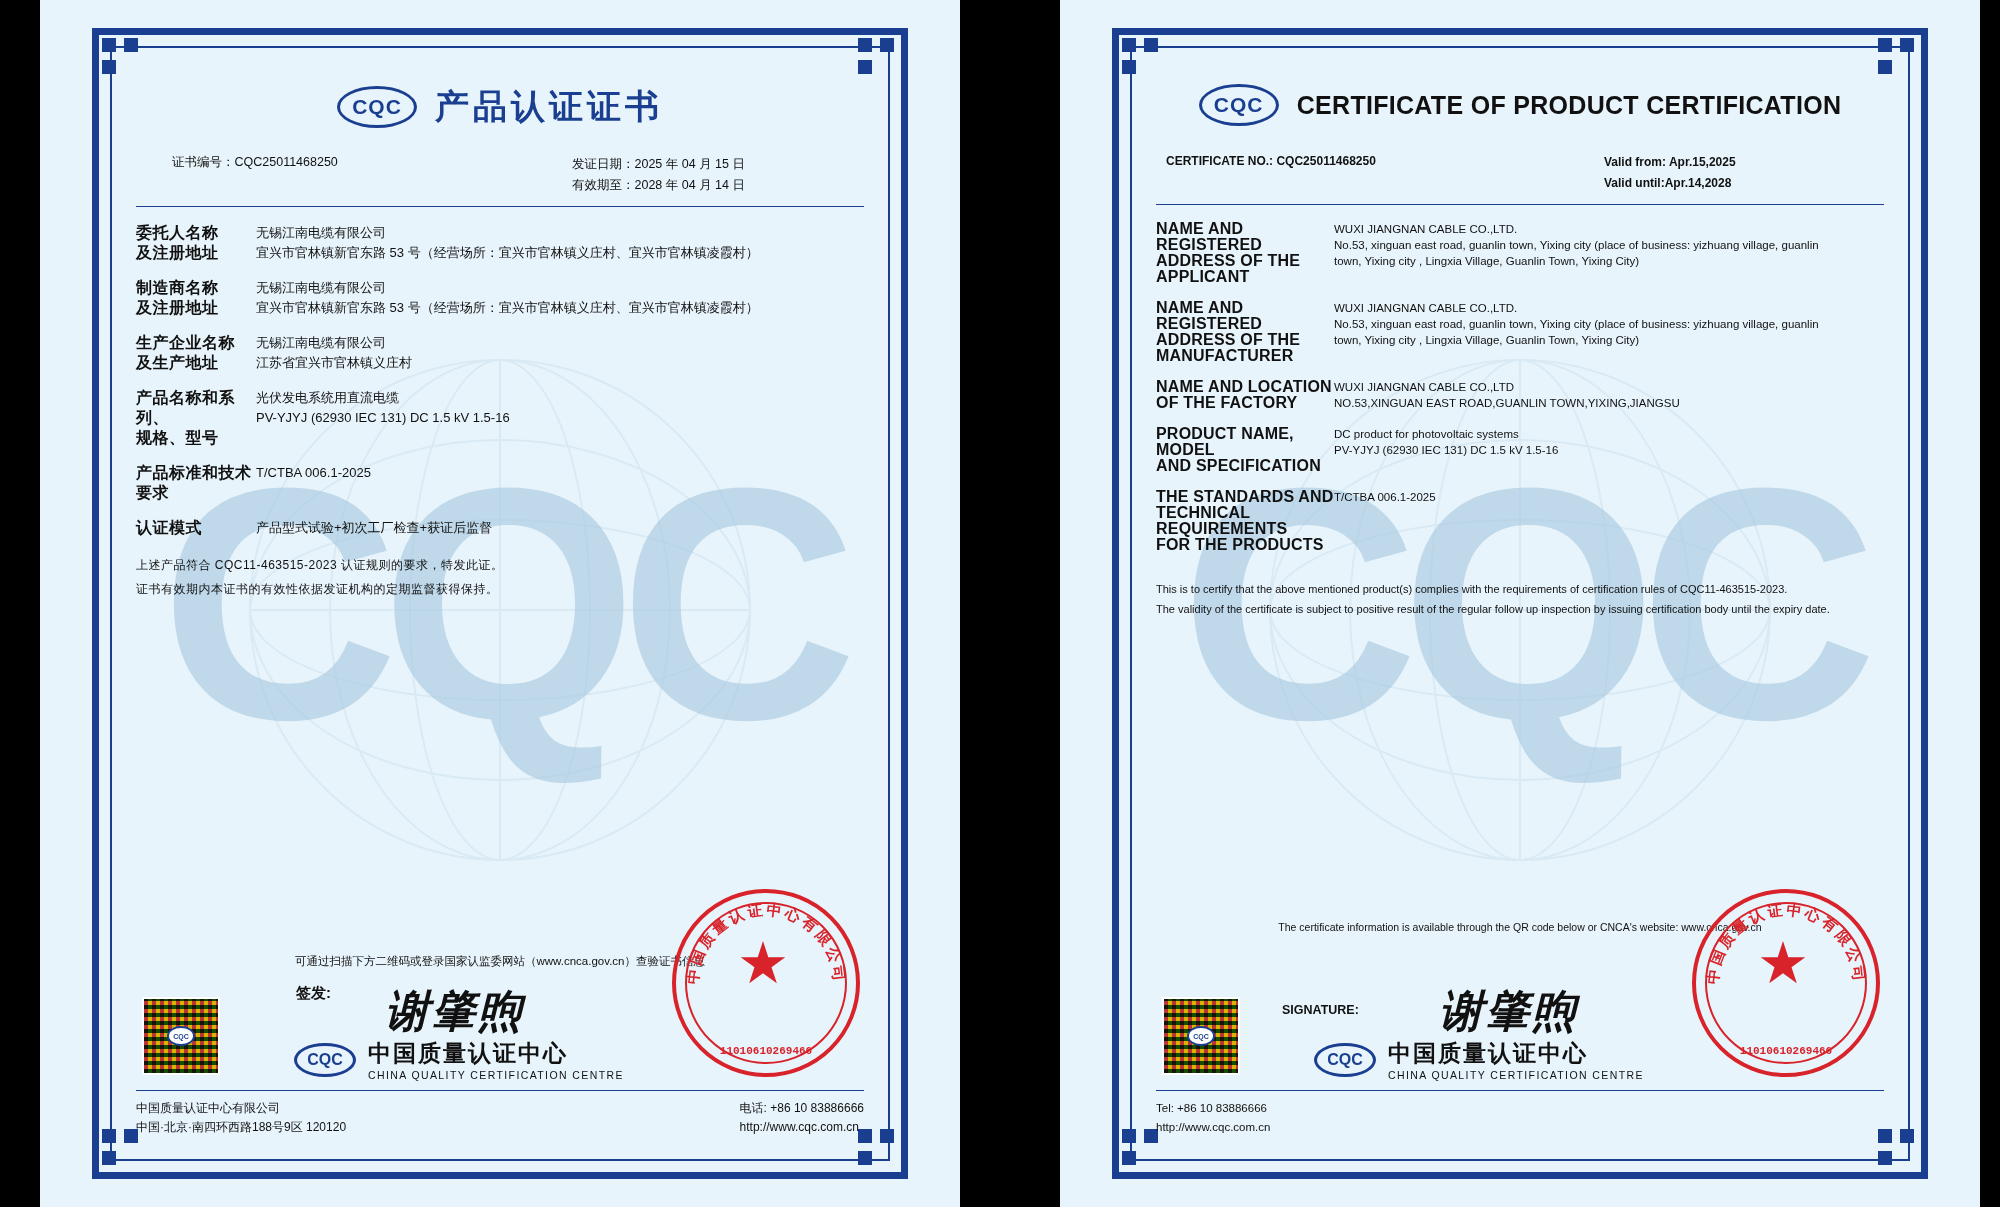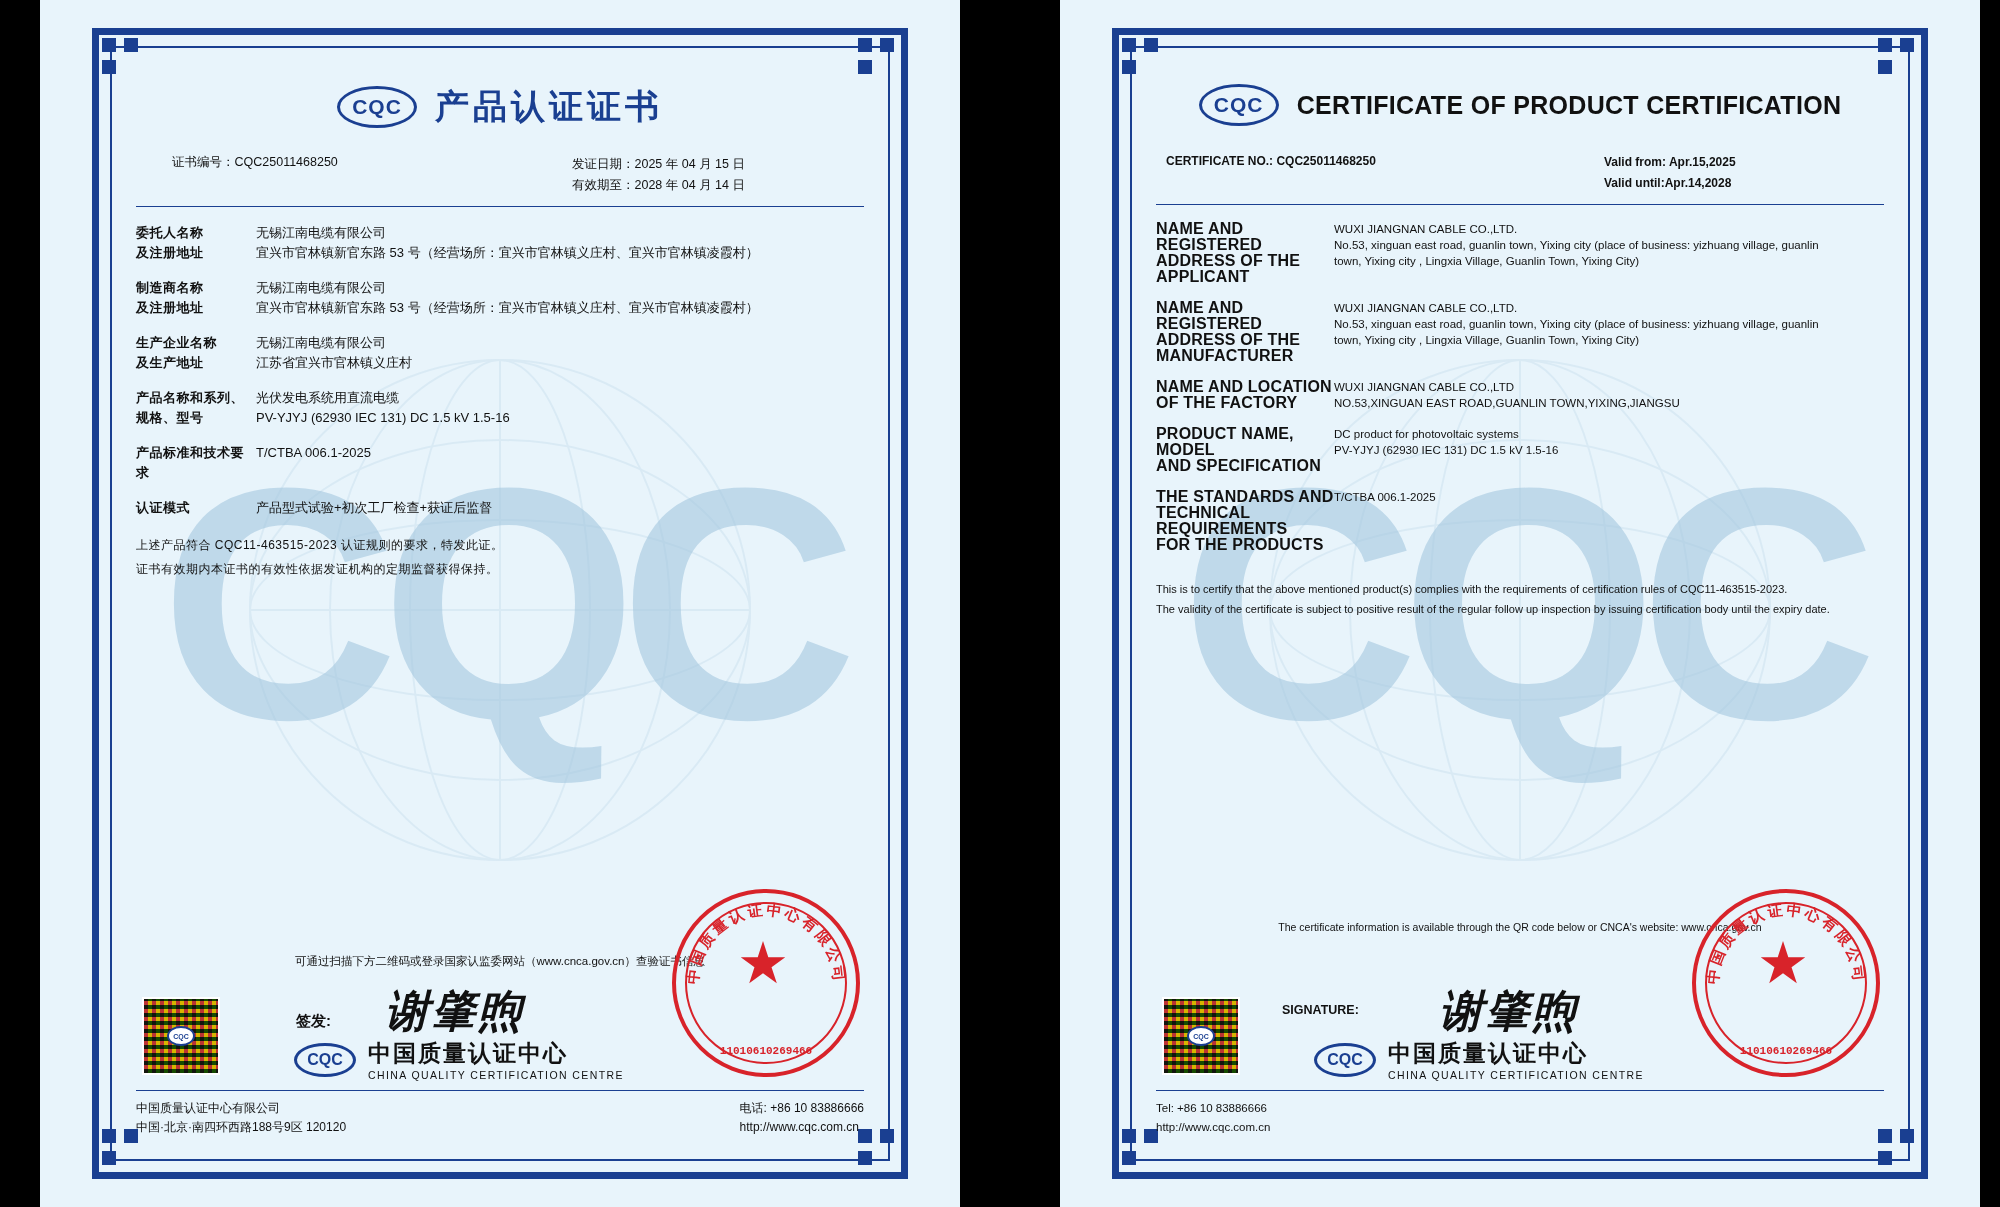--- a/index.html
+++ b/index.html
@@ -66,42 +66,42 @@
 
   .meta-en{margin-top:26px;font-size:12px;color:#111;position:relative;height:46px;}
   .meta-en .no{position:absolute;left:10px;top:2px;font-weight:bold;}
   .meta-en .dates{position:absolute;left:448px;top:0;line-height:21px;font-weight:bold;}
 
   hr.sep{border:none;border-top:1.5px solid #1a3f91;margin:6px 0 0 0;}
 
   
   .fields{margin-top:16px;}
   .row{display:flex;margin-bottom:15px;}
-  .row .lab{width:120px;flex:0 0 120px;font-size:13px;font-weight:bold;color:#111;line-height:20px;letter-spacing:.5px;}
+  .row .lab{width:120px;flex:0 0 120px;font-size:16px;font-weight:bold;color:#111;line-height:20px;letter-spacing:.5px;}
   .row .val{font-size:13px;color:#111;line-height:20px;}
   .row.en .lab{width:178px;flex:0 0 178px;font-size:16px;line-height:16px;letter-spacing:.2px;}
   .row.en .val{font-size:11.5px;line-height:16px;}
 
   .note-cn{margin-top:14px;font-size:12px;color:#111;line-height:24px;letter-spacing:.5px;}
   .note-en{margin-top:26px;font-size:11px;color:#111;line-height:20px;}
 
   .qrnote{position:absolute;left:0;right:0;bottom:176px;text-align:center;font-size:11.5px;color:#111;}
   .qrnote.en{bottom:212px;font-size:10.5px;}
 
   
   .sigrow{position:absolute;left:0;right:0;bottom:64px;height:130px;}
   .qr{position:absolute;left:6px;bottom:6px;width:74px;height:74px;
      background:
        repeating-linear-gradient(0deg,#1a6a3f 0 4px,transparent 4px 8px),
        repeating-linear-gradient(90deg,#b33 0 4px,#d8b400 4px 8px);
      background-blend-mode:multiply;border:2px solid #fff;}
   .qr .mid{position:absolute;left:50%;top:50%;transform:translate(-50%,-50%);
      width:24px;height:16px;border:2px solid #1a3f91;border-radius:50%;background:#fff;
      font-size:7px;font-weight:bold;color:#1a3f91;display:flex;align-items:center;justify-content:center;}
-  .sig-label{position:absolute;left:160px;bottom:50px;font-size:15px;font-weight:bold;color:#111;}
+  .sig-label{position:absolute;left:160px;bottom:78px;font-size:15px;font-weight:bold;color:#111;}
   .sig-label.en{left:126px;font-size:12.5px;bottom:64px;}
   .sig-name{position:absolute;left:228px;bottom:40px;font-size:44px;color:#111;
      font-family:"DejaVu Serif",serif;font-style:italic;font-weight:bold;letter-spacing:2px;margin-left:21px;}
   .sig-name.en{left:262px;}
   .issuer{position:absolute;left:158px;bottom:0;display:flex;align-items:center;gap:12px;}
   .issuer .lg{width:62px;height:34px;position:relative;}
   .issuer .lg .oval{position:absolute;inset:0;border:3px solid #1a3f91;border-radius:50%;}
   .issuer .lg .txt{position:absolute;inset:0;display:flex;align-items:center;justify-content:center;
      font-weight:bold;color:#1a3f91;font-size:16px;}
   .issuer .n1{font-size:23px;font-weight:bold;color:#111;letter-spacing:2px;}

